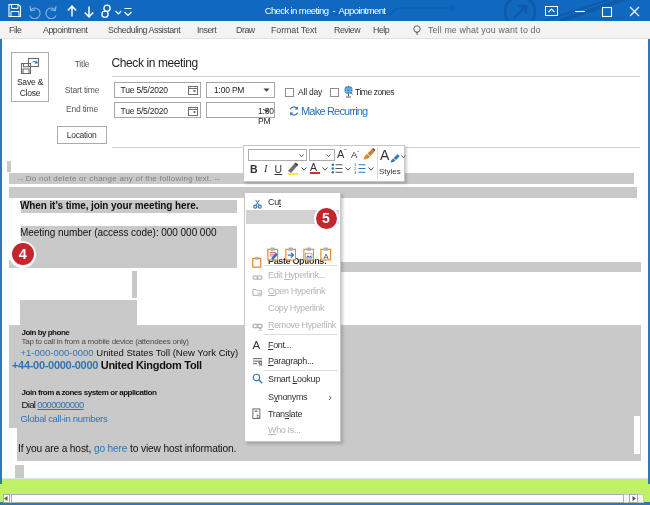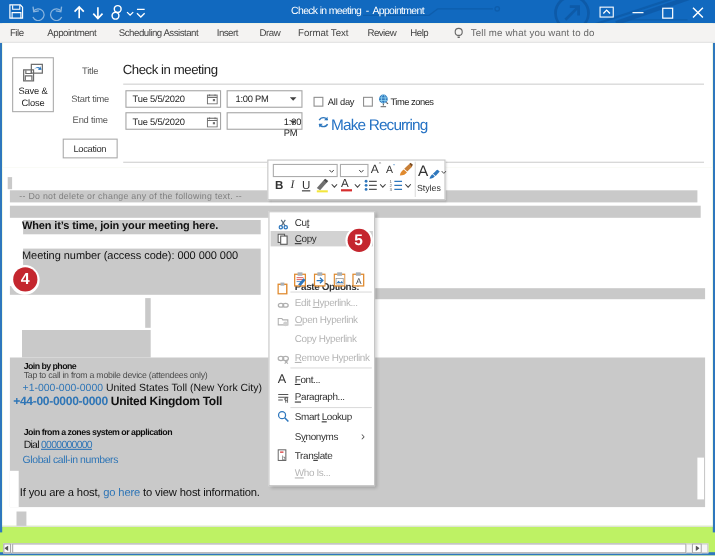--- a/index.html
+++ b/index.html
@@ -155,21 +155,21 @@
   <div class="abs" style="left:353px;top:47.5px;font-size:8.5px;letter-spacing:-0.45px;color:#262626;">Time zones</div>
 
   <svg class="abs" style="left:285.5px;top:66px;" width="12" height="12" viewBox="0 0 12 12">
     <g fill="none" stroke="#2e77bd" stroke-width="1.3">
       <path d="M2.2 4.2 a4.3 4.3 0 0 1 7.6 0"></path>
           <path d="M9.8 7.8 a4.3 4.3 0 0 1 -7.6 0"></path>
     </g>
     <path d="M9.8 1.2 v3.2 h-3.2z" fill="#2e77bd"></path>
         <path d="M2.2 10.8 V7.6 h3.2z" fill="#2e77bd"></path>
   </svg>
-  <div class="abs" style="left:299px;top:65.5px;font-size:14px;letter-spacing:-0.8px;color:#2572C4;">Make Recurring</div>
+  <div class="abs" style="left:299px;top:65.5px;font-size:11px;letter-spacing:-0.8px;color:#2572C4;">Make Recurring</div>
 
   <div class="abs" style="left:54.7px;top:87.3px;width:48px;height:16px;border:1px solid #ababab;background:#fff;text-align:center;font-size:8.5px;letter-spacing:-0.3px;color:#333;line-height:16px;">Location</div>
   <div class="abs" style="left:110px;top:107.5px;width:528px;height:1px;background:#cfcfcf;"></div>
   <div class="abs" style="left:0px;top:112.5px;width:646px;height:1px;background:#e8e8e8;"></div>
 </div>
 
 <div class="abs" id="bodyarea" style="left:2px;top:152px;width:646px;height:326px;background:#fff;"></div>
 
 <div class="bar" style="left:6.5px;top:161px;width:4.5px;height:11px;"></div>
 <div class="bar" style="left:8.5px;top:173px;width:625px;height:11px;"></div>
@@ -288,29 +288,20 @@
         <span class="mi" style="left:7px;top:3.5px;"><svg width="9" height="10" viewBox="0 0 12 13">
             <g fill="none" stroke="#5a6b7a" stroke-width="1.3">
               <path d="M3.5 1 L8.3 8.3 M8.5 1 L3.7 8.3"></path>
             </g>
             <circle cx="3" cy="10" r="2" fill="none" stroke="#2e77bd" stroke-width="1.6"></circle>
             <circle cx="9" cy="10" r="2" fill="none" stroke="#2e77bd" stroke-width="1.6"></circle>
           </svg></span>
         <span class="mt">Cu<u>t</u></span>
       </div>
   <div style="position:absolute;left:1px;top:16.8px;width:93px;height:14px;background:#d2d2d2;"></div>
-  <div class="mr" style="top:15.5px;">
-        <span class="mi" style="left:6px;top:3px;"><svg width="10" height="11" viewBox="0 0 12 13">
-            <g fill="#fff" stroke="#5a5a5a" stroke-width="1.2">
-              <rect x="1" y="1" width="7" height="9"></rect>
-              <rect x="3.8" y="3" width="7" height="9"></rect>
-            </g>
-          </svg></span>
-        <span class="mt"><u>C</u>opy</span>
-      </div>
   <div class="mr" style="top:33.2px;margin-top:27px;">
         <span class="mi" style="left:6.5px;top:2.5px;"><svg width="9.5" height="12" viewBox="0 0 12 14">
             <rect x="1" y="2.5" width="10" height="11" fill="#fff" stroke="#e08a2e" stroke-width="1.6"></rect>
             <rect x="3.8" y="0.5" width="4.4" height="3.6" fill="#aab1b8"></rect>
           </svg></span>
         <span class="mt" style="font-weight:bold;">Paste Options:</span>
       </div>
   <div style="position:absolute;left:22.5px;top:54px;height:15px;white-space:nowrap;">
     <span style="position:absolute;left:0;top:0;"><svg width="11.5" height="13.5" viewBox="0 0 13 15">
             <rect x="1" y="2.5" width="11" height="12" fill="#fff" stroke="#e08a2e" stroke-width="1.3"></rect>

